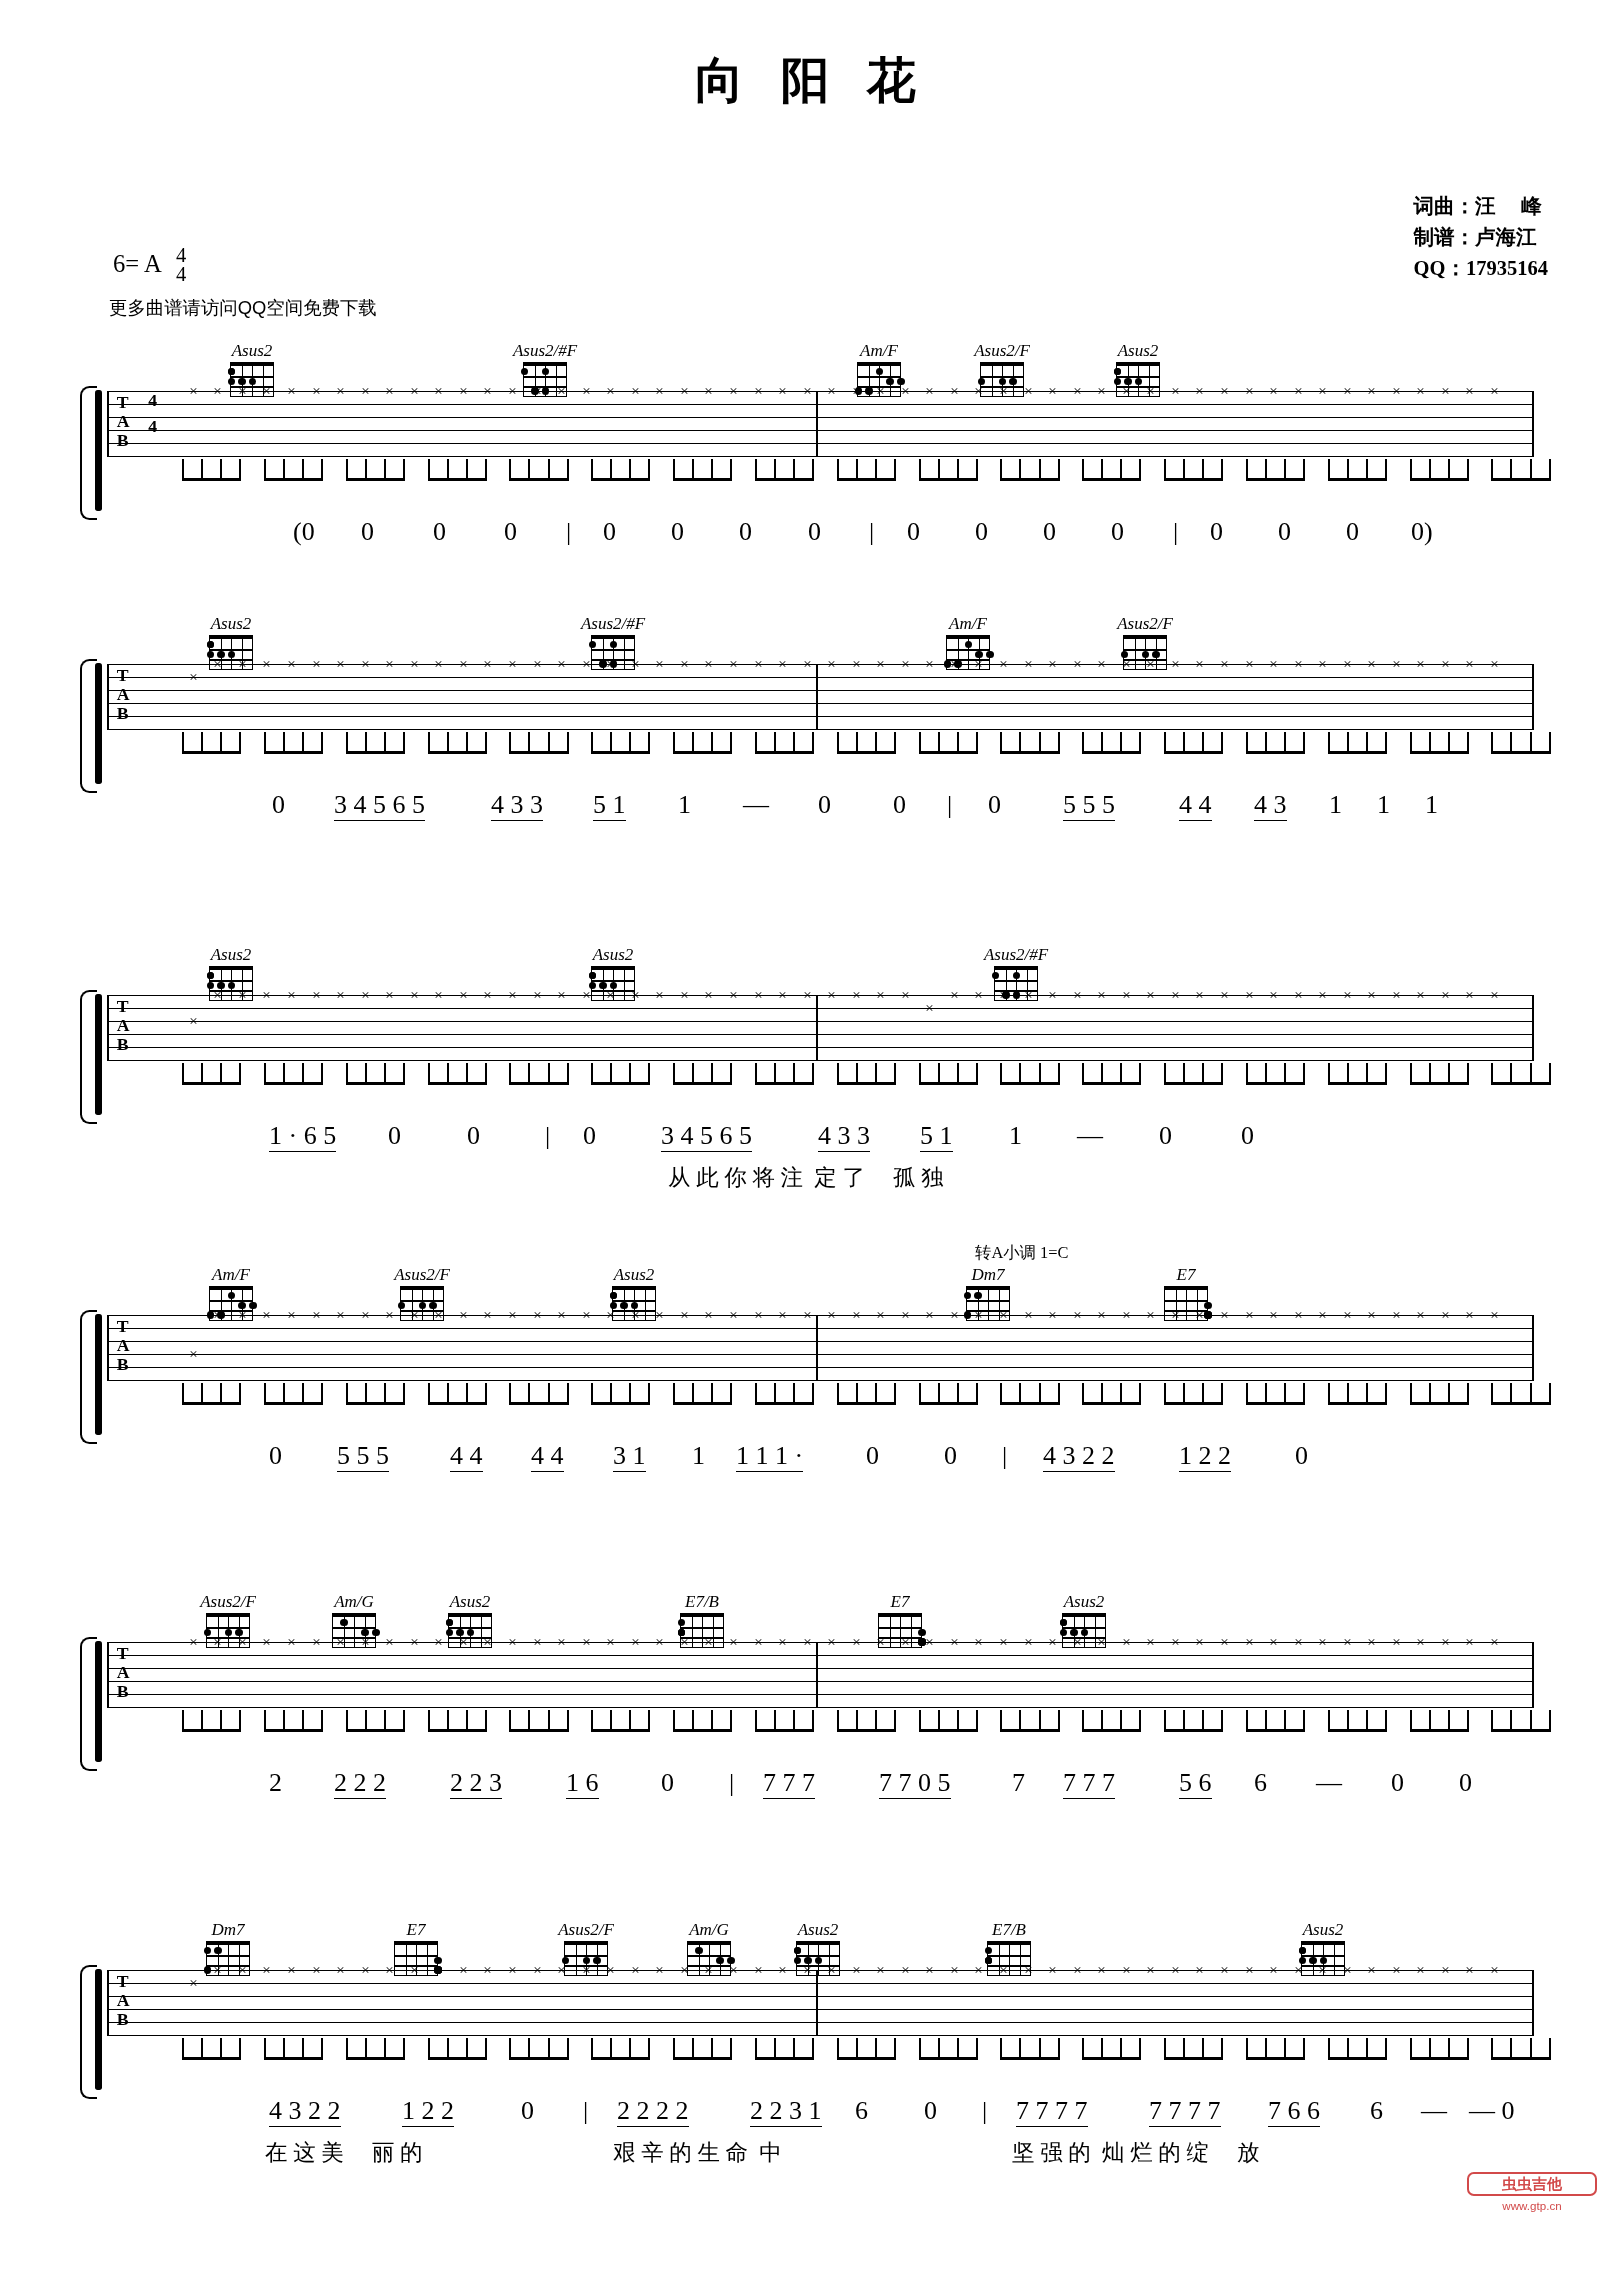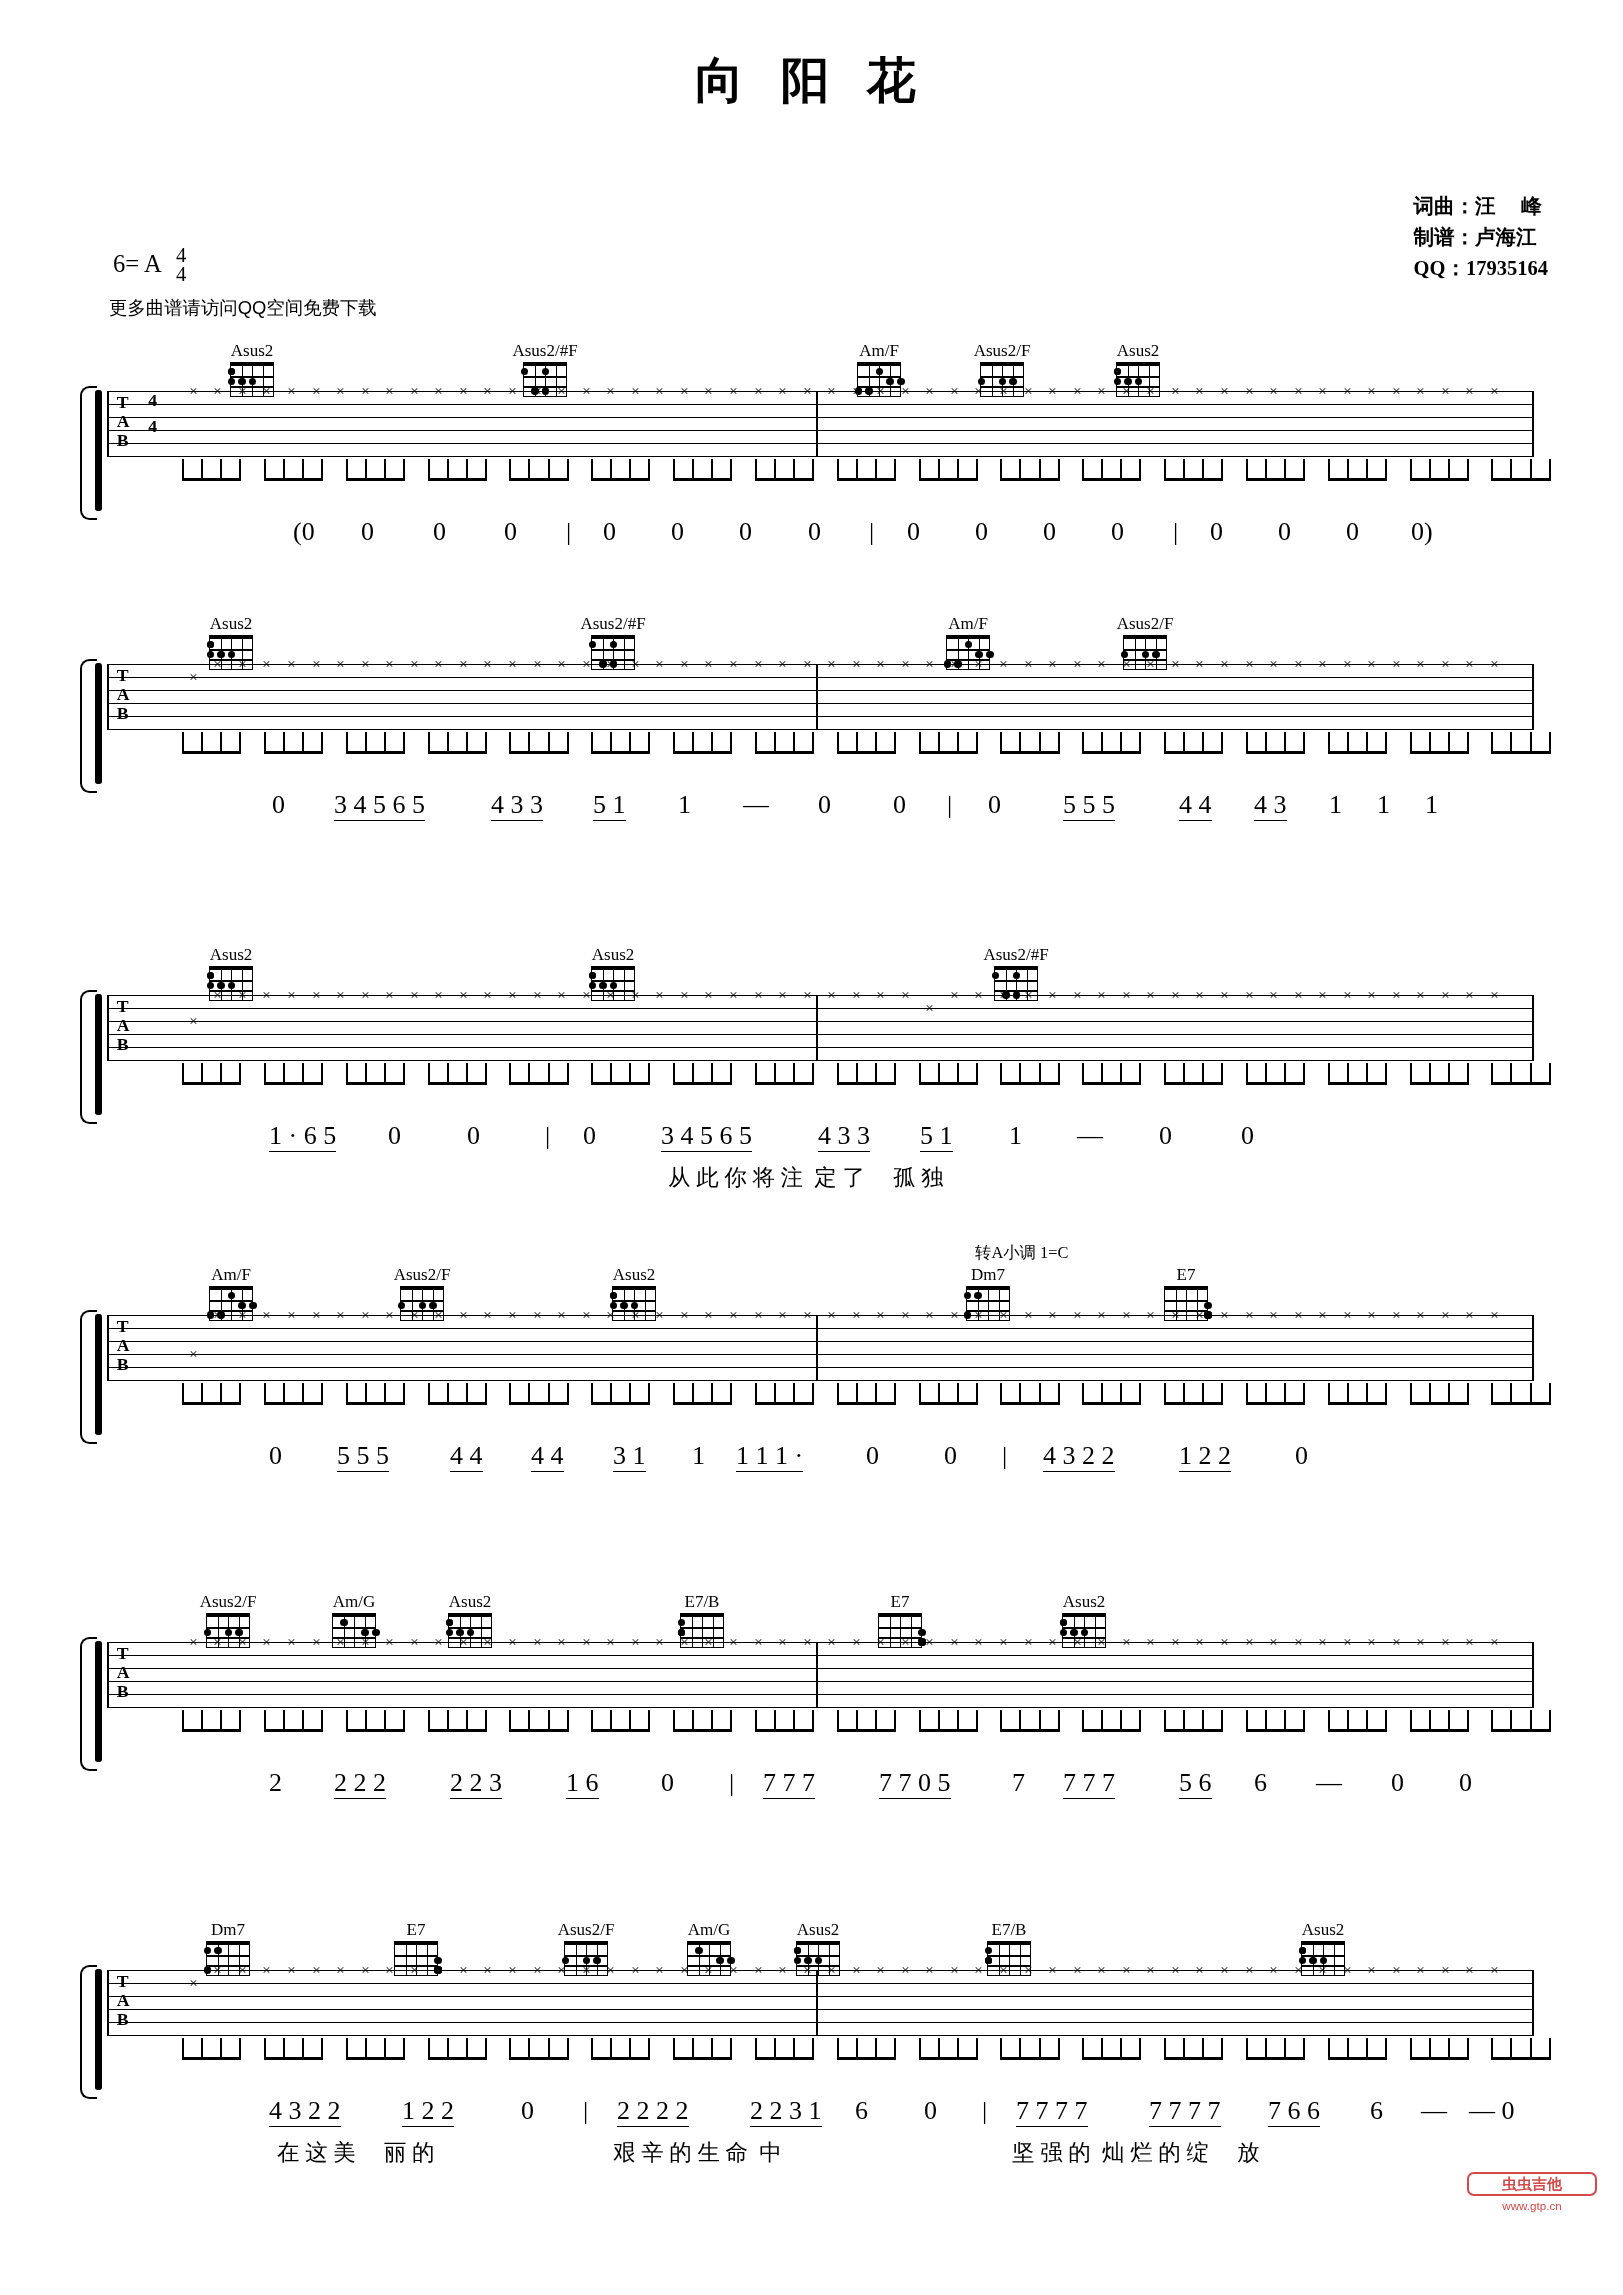--- a/index.html
+++ b/index.html
@@ -23,21 +23,21 @@
   .watermark .wm-url{color:#d24a4a;font-size:11.6px;margin-top:2px;}
 
   
   .system{position:absolute;left:95px;width:1439px;}
   .sysbar{position:absolute;left:0;top:49px;width:6.8px;height:121px;background:#000;border-radius:2.7px;}
   .sysbar:after{content:"";position:absolute;left:-15px;top:-4.1px;width:15px;height:130px;
                 border-left:2.7px solid #000;border-top:2.7px solid #000;border-bottom:2.7px solid #000;border-radius:9.5px 0 0 9.5px;}
 
   
   .chords{position:relative;height:49px;}
-  .chord{position:absolute;top:0;width:82px;text-align:center;}
+  .chord{position:absolute;top:0;width:82px;text-align:center;font-style:italic;}
   .chord .cname{font-size:17px;font-family:"Liberation Serif",serif;white-space:nowrap;}
   .grid{margin:1.4px auto 0;width:42px;height:30px;border:1.4px solid #000;border-top:4.1px solid #000;position:relative;}
   .grid i{position:absolute;background:#000;}
   .grid .v{width:1.4px;height:100%;top:0;}
   .grid .h{height:1.4px;width:100%;left:0;}
   .dot{position:absolute;width:7.5px;height:7.5px;border-radius:50%;background:#000;}
 
   
   .staff{position:absolute;left:12.3px;top:50px;width:1427px;height:120px;}
   .line{position:absolute;left:0;width:100%;height:1.4px;background:#000;}
@@ -1461,17 +1461,17 @@
           <div class="stem" style="left: 1322px; top: 68px; height: 22px;"></div>
           <div class="stem" style="left: 1341px; top: 68px; height: 22px;"></div>
           <div class="stem" style="left: 1360px; top: 68px; height: 22px;"></div>
           <div class="beam" style="left: 1384px; top: 87px; width: 59px;"></div>
           <div class="stem" style="left: 1384px; top: 68px; height: 22px;"></div>
           <div class="stem" style="left: 1403px; top: 68px; height: 22px;"></div>
           <div class="stem" style="left: 1423px; top: 68px; height: 22px;"></div>
           <div class="stem" style="left: 1442px; top: 68px; height: 22px;"></div>
         </div>
         <div class="melody"><div class="mel" style="left: 174px;"><u>4 3 2 2</u></div><div class="mel" style="left: 307px;"><u>1 2 2</u></div><div class="mel" style="left: 426px;">0</div><div class="mel" style="left: 488px;">|</div><div class="mel" style="left: 522px;"><u>2 2 2 2</u></div><div class="mel" style="left: 655px;"><u>2 2 3 1</u></div><div class="mel" style="left: 760px;">6</div><div class="mel" style="left: 829px;">0</div><div class="mel" style="left: 887px;">|</div><div class="mel" style="left: 921px;"><u>7 7 7 7</u></div><div class="mel" style="left: 1054px;"><u>7 7 7 7</u></div><div class="mel" style="left: 1173px;"><u>7 6 6</u></div><div class="mel" style="left: 1275px;">6</div><div class="mel" style="left: 1326px;">—</div><div class="mel" style="left: 1374px;">— 0</div></div>
-        <div class="lyrics"><div class="lyr" style="left: 182px;">在 这 美　 丽 的</div><div class="lyr" style="left: 518px;">艰 辛 的 生 命  中</div><div class="lyr" style="left: 917px;">坚 强 的  灿 烂 的 绽　 放</div></div>
+        <div class="lyrics"><div class="lyr" style="left: 170px;">在 这 美　 丽 的</div><div class="lyr" style="left: 518px;">艰 辛 的 生 命  中</div><div class="lyr" style="left: 917px;">坚 强 的  灿 烂 的 绽　 放</div></div>
       </div>
     </div>
 </div>
 
 
 </body></html>

